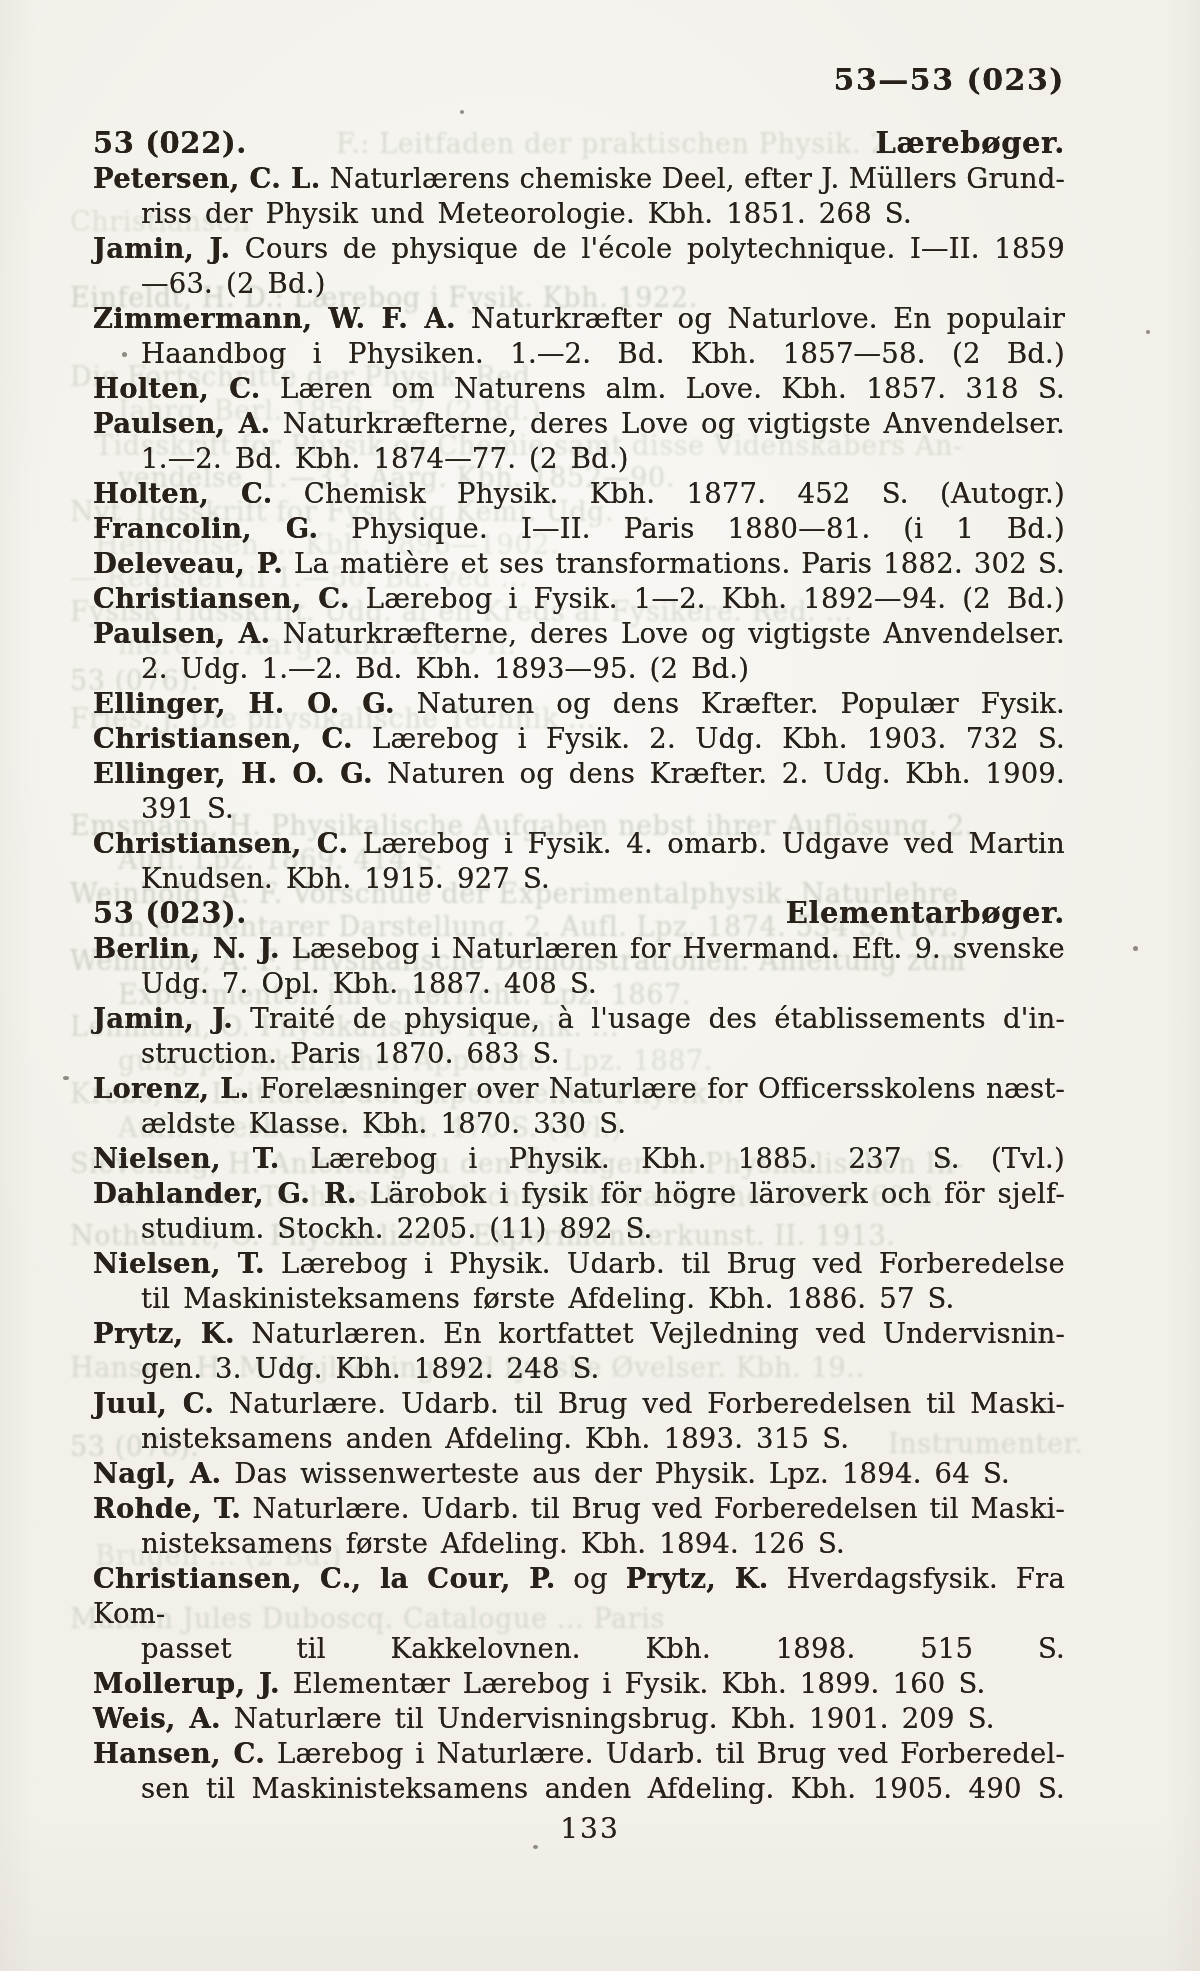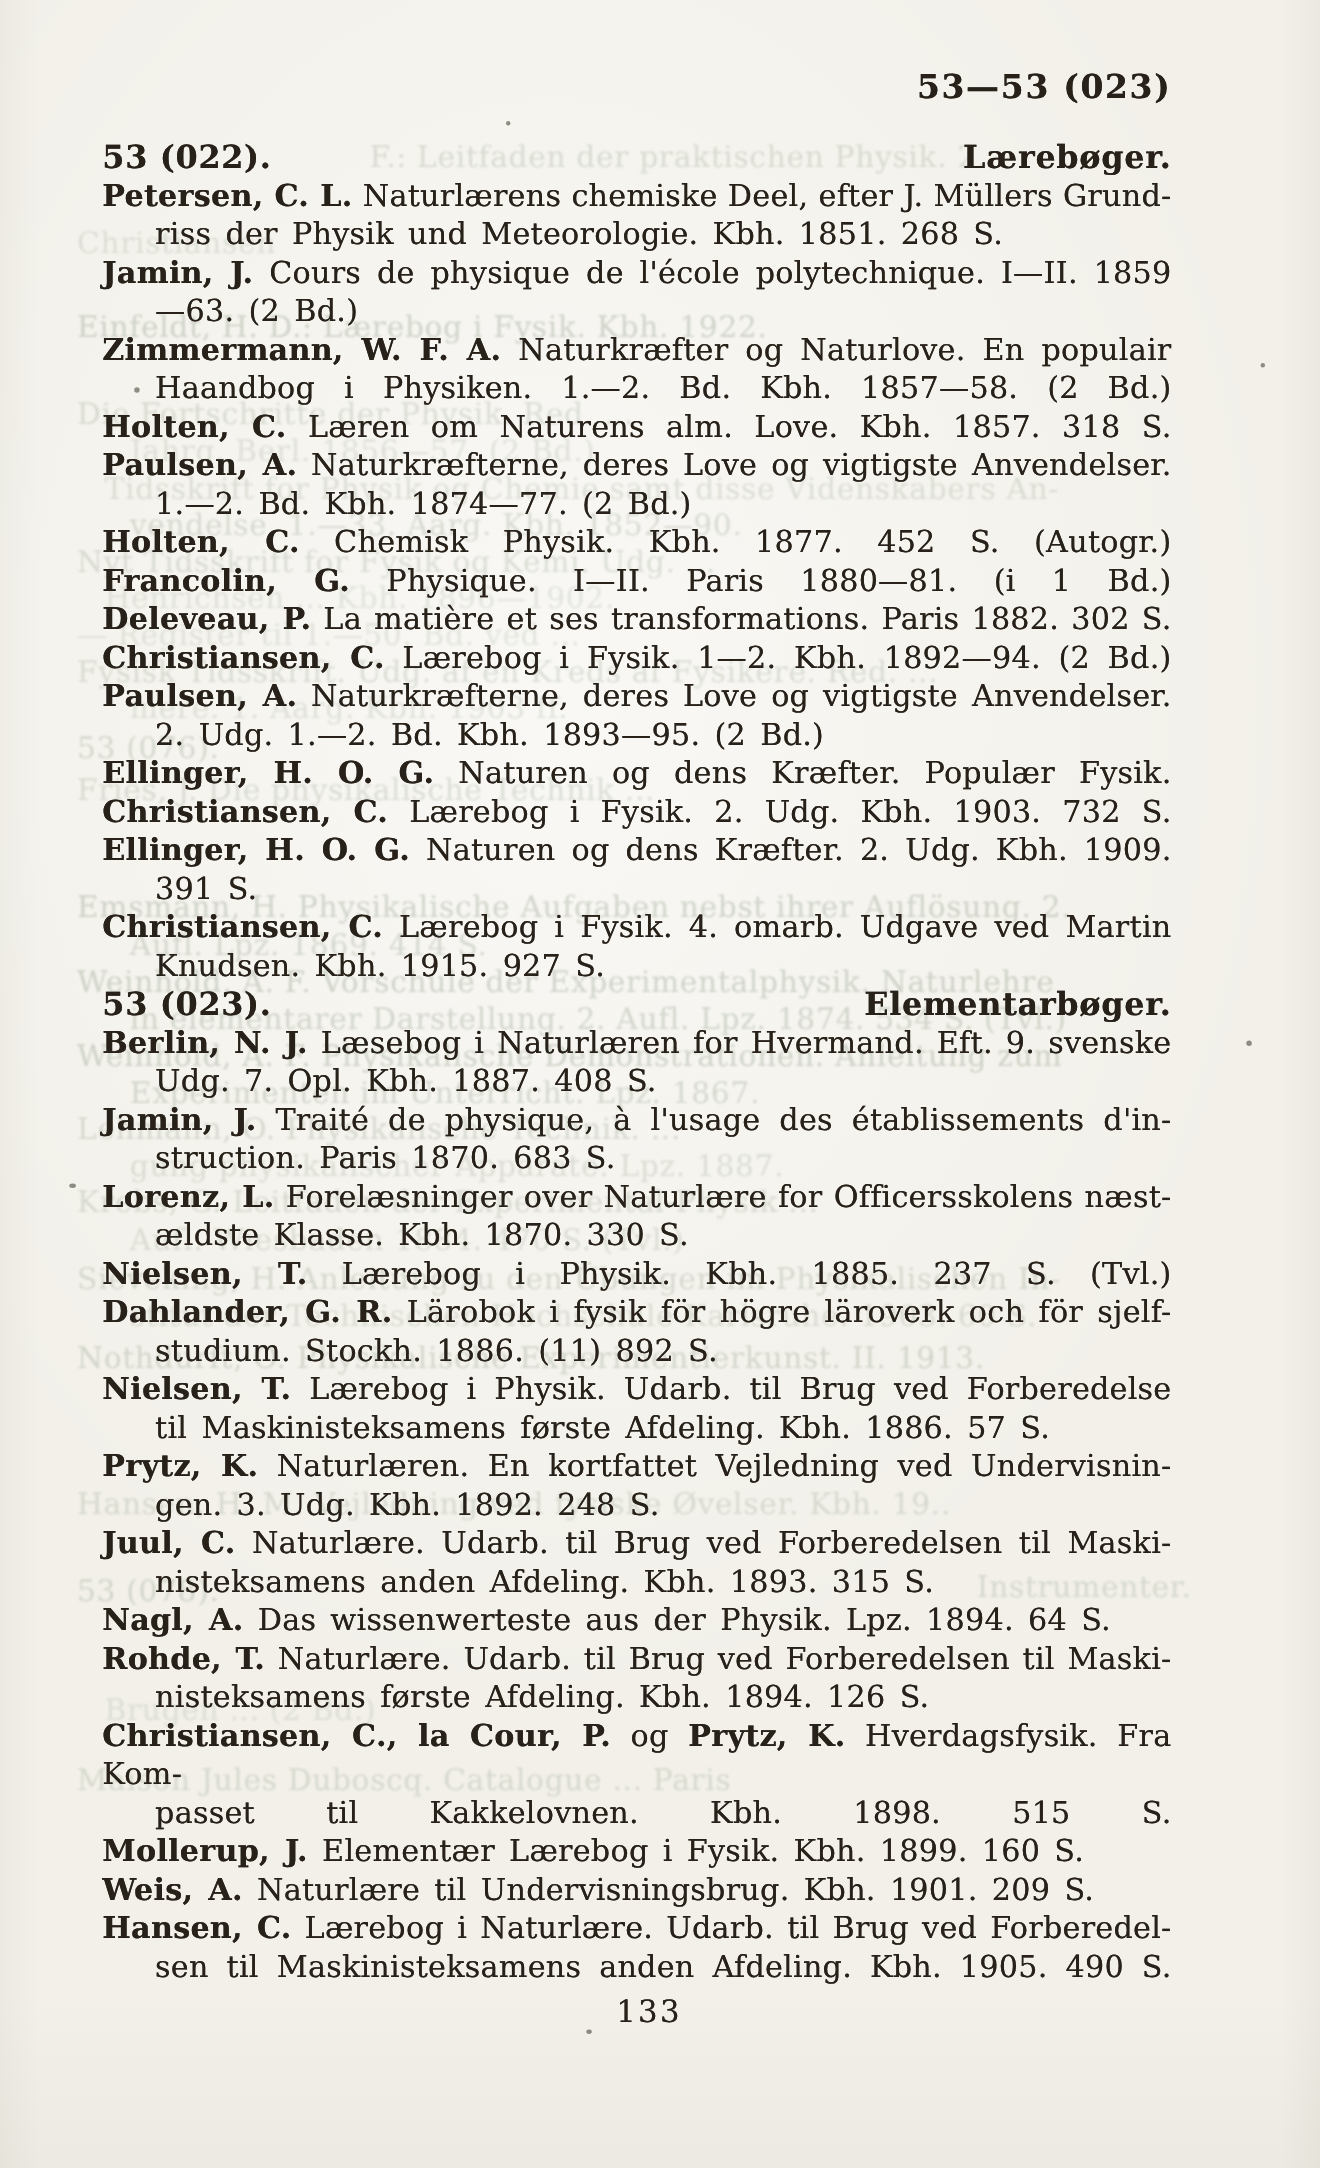--- a/index.html
+++ b/index.html
@@ -190,21 +190,21 @@
       </div>
       <div class="entry">
         <div class="line j"><span class="bold">Lorenz, L.</span><span class="reg"> Forelæsninger over Naturlære for Officersskolens næst-</span></div>
         <div class="line l cont"><span class="reg">ældste Klasse. Kbh. 1870. 330 S.</span></div>
       </div>
       <div class="entry">
         <div class="line j"><span class="bold">Nielsen, T.</span><span class="reg"> Lærebog i Physik. Kbh. 1885. 237 S. (Tvl.)</span></div>
       </div>
       <div class="entry">
         <div class="line j"><span class="bold">Dahlander, G. R.</span><span class="reg"> Lärobok i fysik för högre läroverk och för sjelf-</span></div>
-        <div class="line l cont"><span class="reg">studium. Stockh. 1886. (11) 892 S.</span></div>
+        <div class="line l cont"><span class="reg">studium. Stockh. 2205. (11) 892 S.</span></div>
       </div>
       <div class="entry">
         <div class="line j"><span class="bold">Nielsen, T.</span><span class="reg"> Lærebog i Physik. Udarb. til Brug ved Forberedelse</span></div>
         <div class="line l cont"><span class="reg">til Maskinisteksamens første Afdeling. Kbh. 1886. 57 S.</span></div>
       </div>
       <div class="entry">
         <div class="line j"><span class="bold">Prytz, K.</span><span class="reg"> Naturlæren. En kortfattet Vejledning ved Undervisnin-</span></div>
         <div class="line l cont"><span class="reg">gen. 3. Udg. Kbh. 1892. 248 S.</span></div>
       </div>
       <div class="entry">

